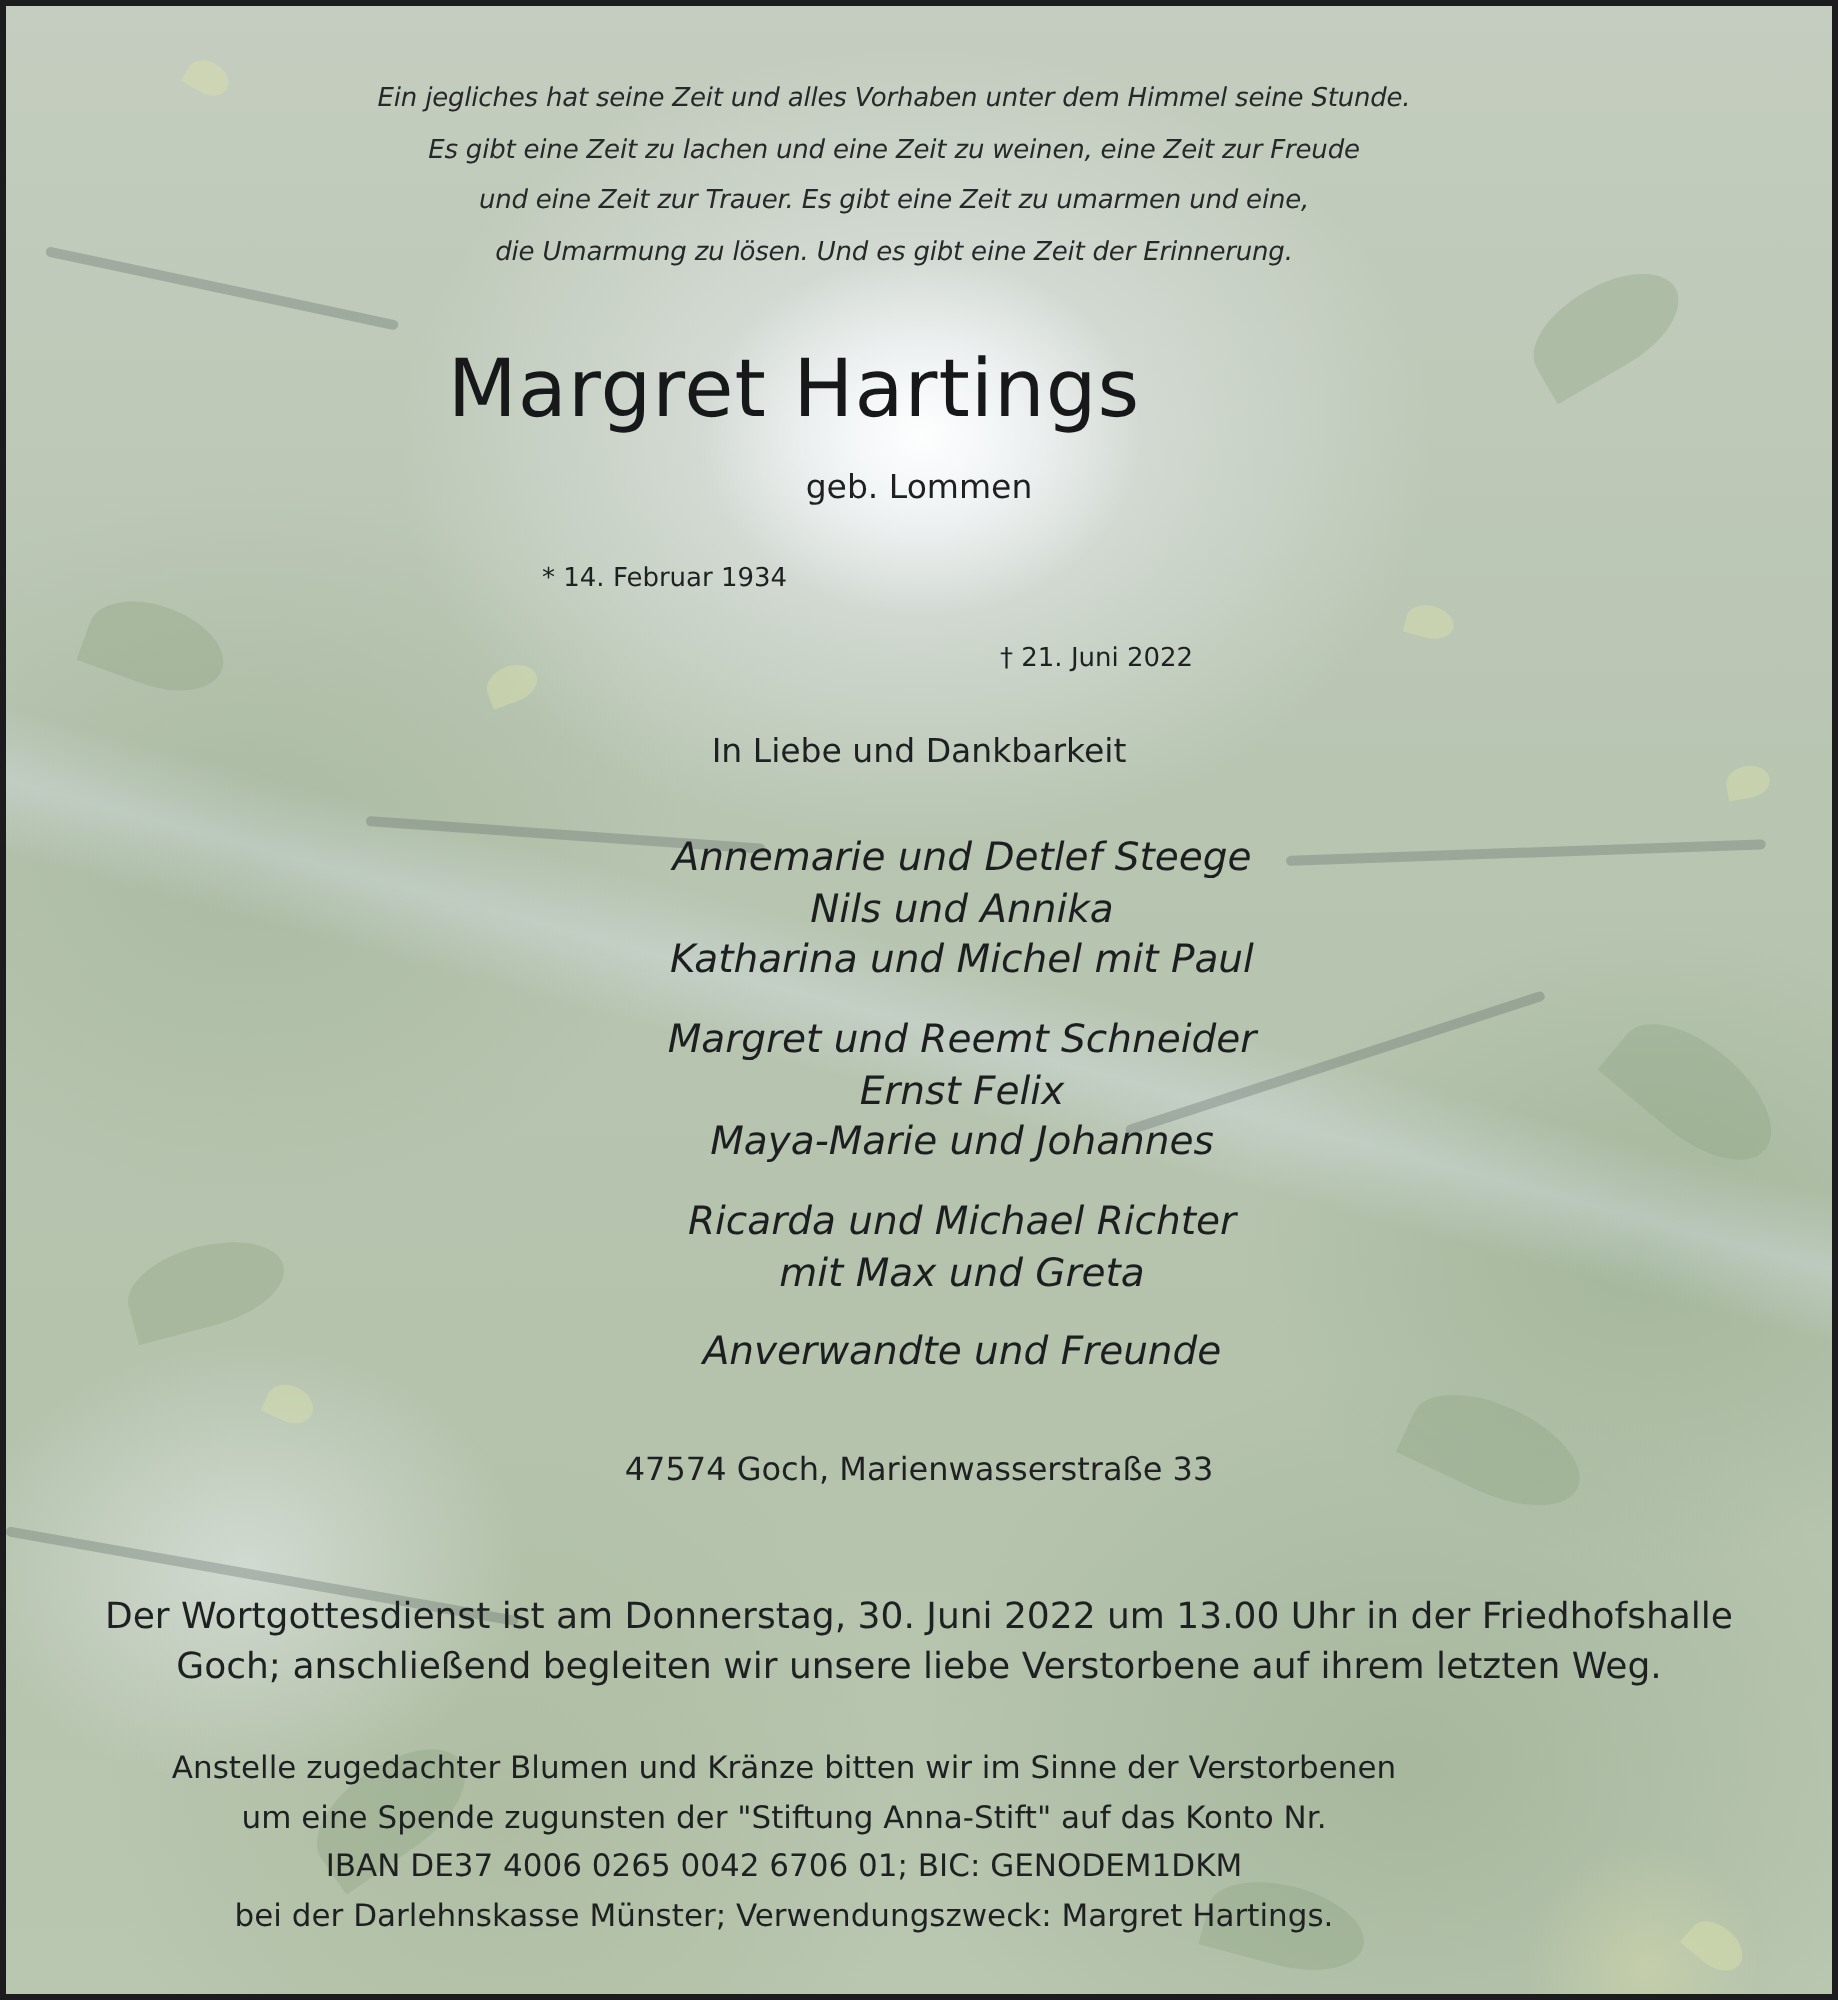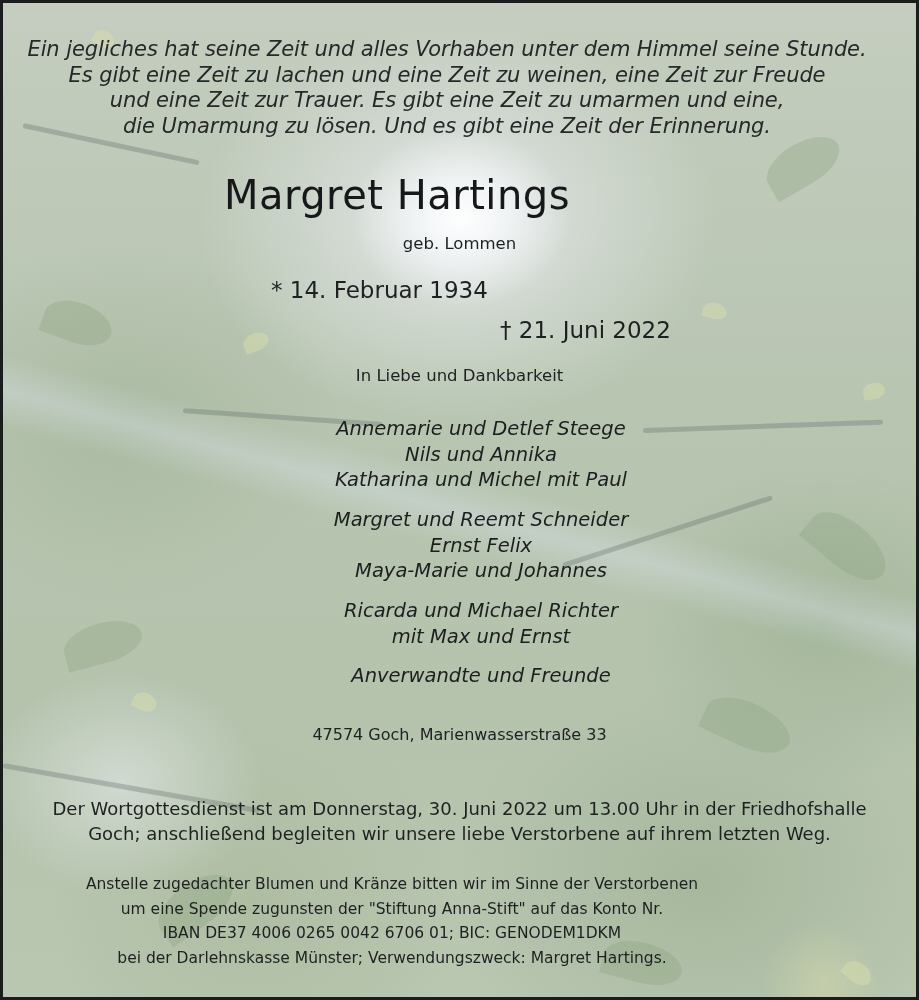--- a/index.html
+++ b/index.html
@@ -36,36 +36,36 @@
     }
     .content {
       position: absolute; left: 0; top: 0; width: 913px; height: 994px;
       color: #1e2022;
       font-family: "DejaVu Sans", sans-serif;
       text-align: center;
     }
     .verse {
       position: absolute; left: 0; width: 888px; top: 34px;
       font-family: "DejaVu Sans", sans-serif;
-      font-style: italic; font-size: 21px; line-height: 25.5px;
+      font-style: italic; font-size: 13px; line-height: 25.5px;
       letter-spacing: -0.1px;
       color: #26282a;
     }
     .verse div { white-space: nowrap; }
     .name {
       position: absolute; left: 0; width: 788px; top: 166px;
       font-size: 40px; line-height: 52px; color: #16181a;
       letter-spacing: 0.5px;
     }
     .born-name {
       position: absolute; left: 0; width: 913px; top: 230px;
       font-size: 16.5px; line-height: 22px;
     }
     .dates {
-      position: absolute; top: 275px; font-size: 23px; line-height: 24px;
+      position: absolute; top: 275px; font-size: 13px; line-height: 24px;
       white-space: nowrap;
     }
     .dates.birth { left: 268px; }
     .dates.death { left: 497px; margin-top: 40px; }
     .thanks {
       position: absolute; left: 0; width: 913px; top: 362px;
       font-size: 16.5px; line-height: 22px;
     }
     .mourners {
       position: absolute; left: 0; width: 913px;
@@ -137,21 +137,21 @@
       <div>Nils und Annika</div>
       <div>Katharina und Michel mit Paul</div>
     </div>
     <div class="mourners m2">
       <div>Margret und Reemt Schneider</div>
       <div>Ernst Felix</div>
       <div>Maya-Marie und Johannes</div>
     </div>
     <div class="mourners m3">
       <div>Ricarda und Michael Richter</div>
-      <div>mit Max und Ernst</div>
+      <div>mit Max und Greta</div>
     </div>
     <div class="mourners m4">
       <div>Anverwandte und Freunde</div>
     </div>
 
     <div class="address">
       <div>47574 Goch, Marienwasserstraße 33</div>
     </div>
 
     <div class="service">

